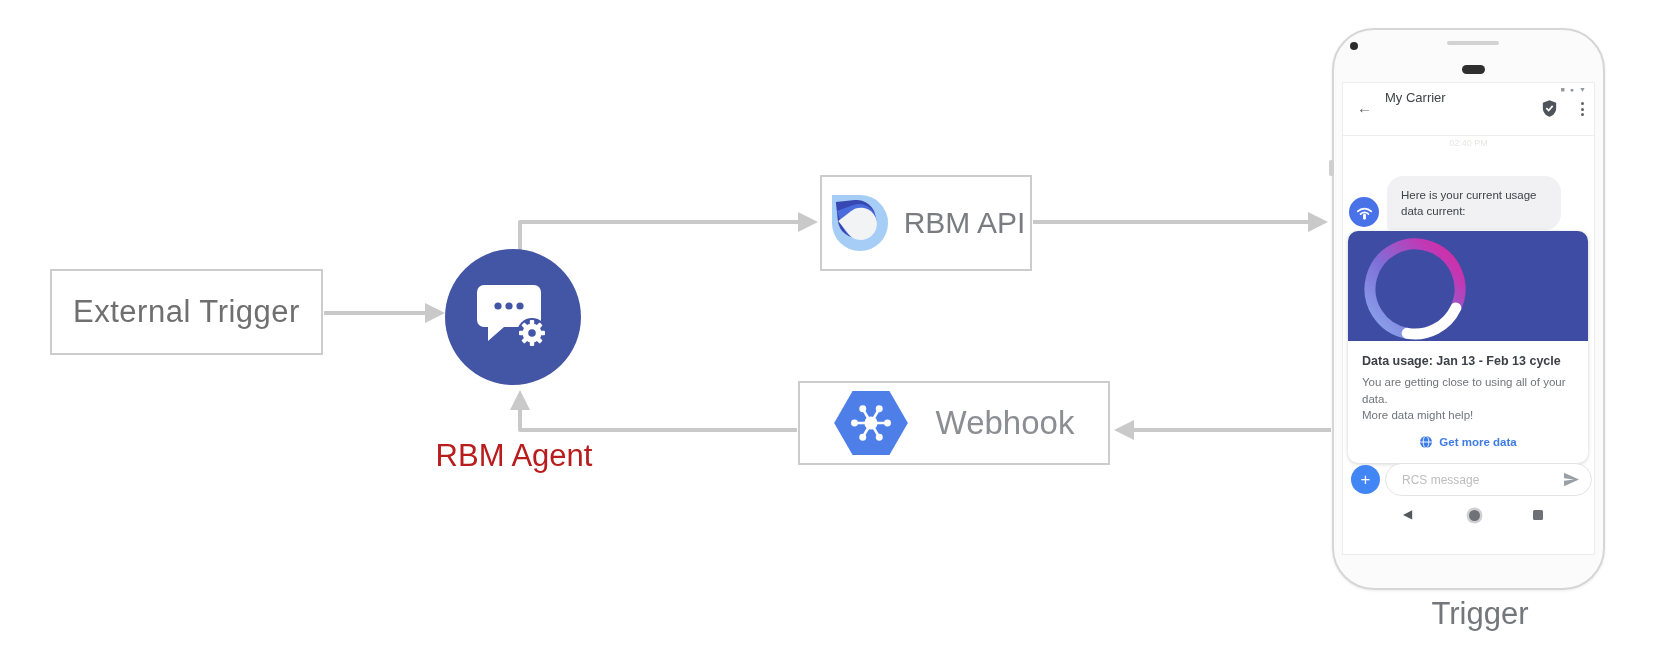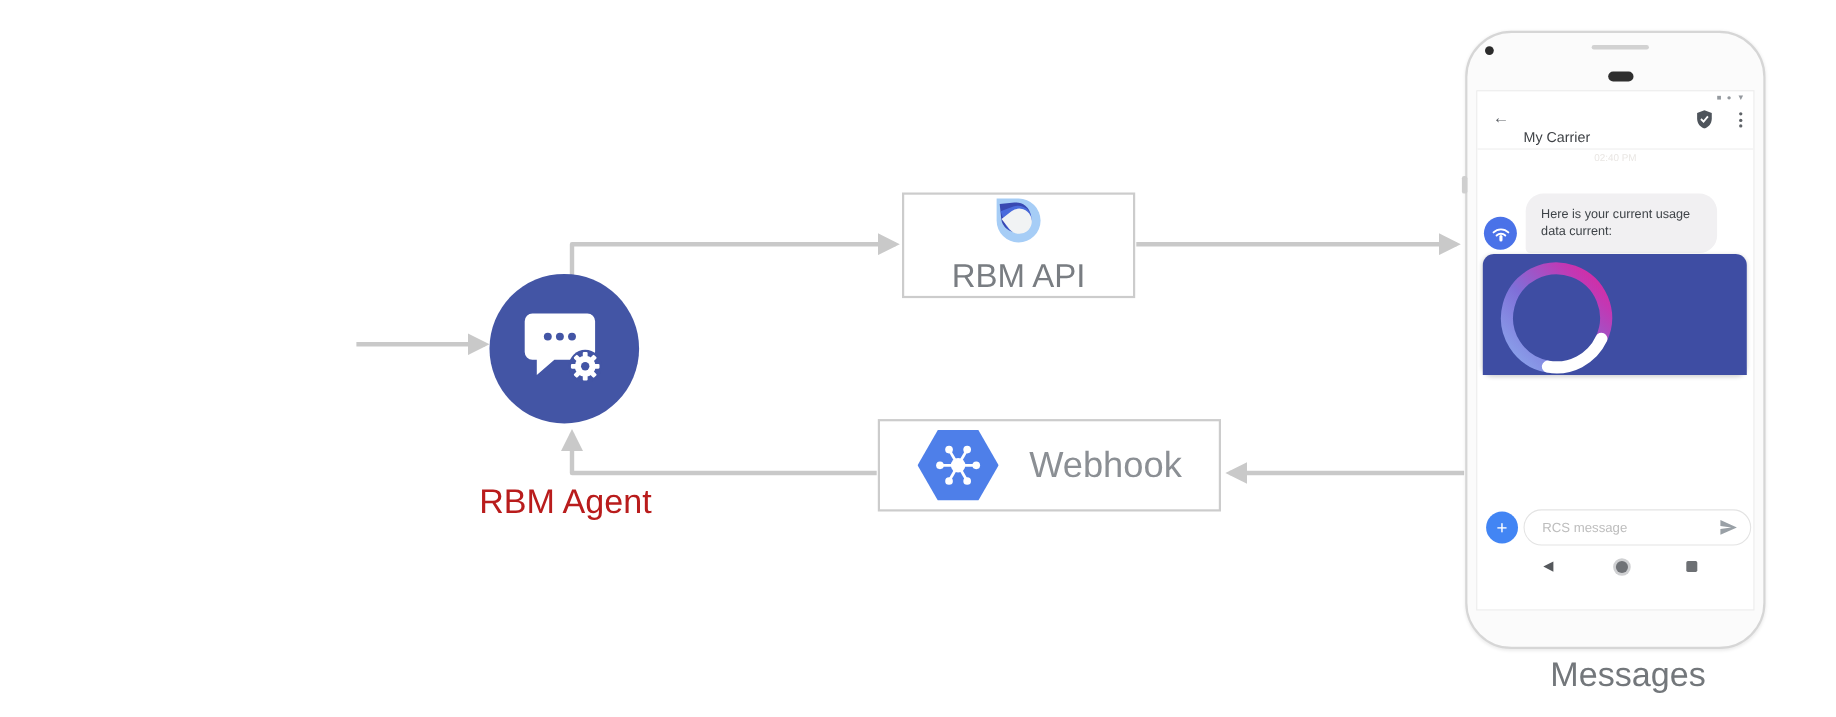--- a/index.html
+++ b/index.html
@@ -5,40 +5,40 @@
   html,body{margin:0;padding:0;background:#fff;}
   .stage{position:relative;width:1669px;height:652px;background:#fff;overflow:hidden;
          font-family:"Liberation Sans","DejaVu Sans",sans-serif;}
   .abs{position:absolute;}
   
   svg.wires{position:absolute;left:0;top:0;}
   .node-box{position:absolute;background:#fff;border:2px solid #cccccc;display:flex;
             align-items:center;justify-content:center;box-sizing:border-box;}
   .node-label{color:#6f6f6f;letter-spacing:.5px;}
   #ext-box{left:50px;top:269px;width:273px;height:86px;font-size:31px;}
-  #api-box{left:820px;top:175px;width:212px;height:96px;gap:11px;font-size:30px;color:#797d82;flex-direction:column;}
+  #api-box{left:820px;top:175px;width:212px;height:96px;gap:11px;font-size:30px;color:#797d82;}
   #hook-box{left:798px;top:381px;width:312px;height:84px;gap:28px;font-size:33px;color:#8b8f94;}
   #agent-circle{left:445px;top:249px;width:136px;height:136px;border-radius:50%;
                 background:#4355a5;display:flex;align-items:center;justify-content:center;}
   #agent-label{left:428px;top:438px;width:172px;text-align:center;font-size:31px;color:#b91c1c;}
   #messages-label{left:1372px;top:596px;width:216px;text-align:center;font-size:31px;color:#73777b;}
   
   #phone{left:1332px;top:28px;width:273px;height:562px;background:#fbfbfb;
          border:2px solid #d6d6d6;border-radius:42px;box-sizing:border-box;
          box-shadow:0 1px 3px rgba(0,0,0,.08);}
   #vol-btn{left:-5px;top:130px;width:5px;height:16px;background:#cfcfcf;border-radius:2px;}
   #cam-dot{left:16px;top:12px;width:8px;height:8px;background:#2b2b2b;border-radius:50%;}
   #ear-line{left:113px;top:11px;width:52px;height:4px;background:#d2d2d2;border-radius:2px;}
   #spk-pill{left:128px;top:35px;width:23px;height:9px;background:#2f2f2f;border-radius:4.5px;}
   #screen{left:8px;top:52px;width:253px;height:473px;background:#fff;
           border:1px solid #ececec;box-sizing:border-box;overflow:hidden;}
   #status-row{top:3px;right:8px;display:flex;gap:5px;color:#94999e;font-size:7px;align-items:center;}
   #hdr{left:0;top:0;width:100%;height:53px;border-bottom:1px solid #eee;box-sizing:border-box;}
   #hdr-back{left:14px;top:16px;font-size:15px;color:#5f6368;cursor:pointer;}
-  #hdr-title{left:42px;top:34px;font-size:13px;color:#3f4246;}
+  #hdr-title{left:42px;top:7px;font-size:13px;color:#3f4246;}
   #hdr-shield{left:199px;top:17px;}
   #hdr-menu{left:236px;top:17px;display:flex;flex-direction:column;gap:2.5px;cursor:pointer;padding:2px;}
   #hdr-menu i{width:3px;height:3px;border-radius:50%;background:#5f6368;}
   #chat-time{left:0;top:55px;width:100%;text-align:center;font-size:9px;color:#e9e6e3;}
   #avatar{left:6px;top:114px;width:30px;height:30px;border-radius:50%;background:#4a72e8;
           display:flex;align-items:center;justify-content:center;}
   #bubble{left:44px;top:93px;width:174px;box-sizing:border-box;background:#f1f0f2;
           border-radius:16px 16px 16px 4px;padding:11px 14px;font-size:11.5px;line-height:16px;color:#3e4348;}
   #card{left:5px;top:148px;width:240px;border-radius:10px;background:#fff;
         box-shadow:0 1px 4px rgba(0,0,0,.18);}
@@ -84,20 +84,23 @@
     </defs>
     <g stroke="#c9c9c9" stroke-width="4" fill="none" stroke-linejoin="round">
       <path d="M324 313 H 441" marker-end="url(#arr)"></path>
       <path d="M520 250 V 222 H 814" marker-end="url(#arr)"></path>
       <path d="M1033 222 H 1324" marker-end="url(#arr)"></path>
       <path d="M1331 430 H 1118" marker-end="url(#arr)"></path>
       <path d="M797 430 H 520 V 394" marker-end="url(#arr)"></path>
     </g>
   </svg>
 
+  <div class="node-box" id="ext-box">
+    <span class="node-label">External Trigger</span>
+  </div>
 
   <div class="abs" id="agent-circle">
     <svg width="78" height="72" viewBox="0 0 78 72">
       <path d="M10 4 h50 a7 7 0 0 1 7 7 v28 a7 7 0 0 1 -7 7 H30 L14 60 V46 h-4 a7 7 0 0 1 -7 -7 V11 a7 7 0 0 1 7 -7 Z" fill="#fff"></path>
       <circle cx="24" cy="25" r="3.6" fill="#4355a5"></circle>
       <circle cx="35" cy="25" r="3.6" fill="#4355a5"></circle>
       <circle cx="46" cy="25" r="3.6" fill="#4355a5"></circle>
       <g transform="translate(58,52)">
         <circle r="15" fill="#4355a5"></circle>
         <g fill="#fff">
@@ -211,32 +214,45 @@
                   <stop offset="0.45" stop-color="#7f6fd8"></stop>
                   <stop offset="0.75" stop-color="#c238b4"></stop>
                   <stop offset="1" stop-color="#ee1b8c"></stop>
                 </linearGradient>
               </defs>
               <path d="M 47.2 99.3 A 45 45 0 1 1 95.8 74" stroke="url(#ggrad)" stroke-width="11" fill="none" stroke-linecap="round"></path>
               <path d="M 95.8 74 A 45 45 0 0 1 47.2 99.3" stroke="#fff" stroke-width="11" fill="none" stroke-linecap="round"></path>
             </svg>
           </div>
         </div>
+        <div id="card-white">
+          <div id="cw-title">Data usage: Jan 13 - Feb 13 cycle</div>
+          <div class="cw-body" id="cw-body1">You are getting close to using all of your data.</div>
+          <div class="cw-body">More data might help!</div>
+          <div id="cw-action">
+            <svg width="14" height="14" viewBox="0 0 14 14">
+              <circle cx="7" cy="7" r="6" fill="#3d7be5"></circle>
+              <ellipse cx="7" cy="7" rx="2.8" ry="6" stroke="#fff" stroke-width="0.9" fill="none"></ellipse>
+              <line x1="1" y1="7" x2="13" y2="7" stroke="#fff" stroke-width="0.9"></line>
+            </svg>
+            <span>Get more data</span>
+          </div>
+        </div>
       </div>
 
       <div class="abs" id="plus-btn">+</div>
       <div class="abs" id="pill">
         <input type="text" placeholder="RCS message" style="">
         <span id="send-btn">
           <svg width="17" height="15" viewBox="0 0 20 18">
             <path d="M1 17 L19 9 L1 1 V7.4 L13 9 L1 10.6 Z" fill="#99a0a6"></path>
           </svg>
         </span>
       </div>
 
       <span class="abs" id="nav-back">◀</span>
       <span class="abs" id="nav-home"></span>
       <span class="abs" id="nav-recents"></span>
     </div>
   </div>
 
-  <div class="abs" id="messages-label">Messages</div>
+  <div class="abs" id="messages-label">Trigger</div>
 </div>
 
 </body></html>

